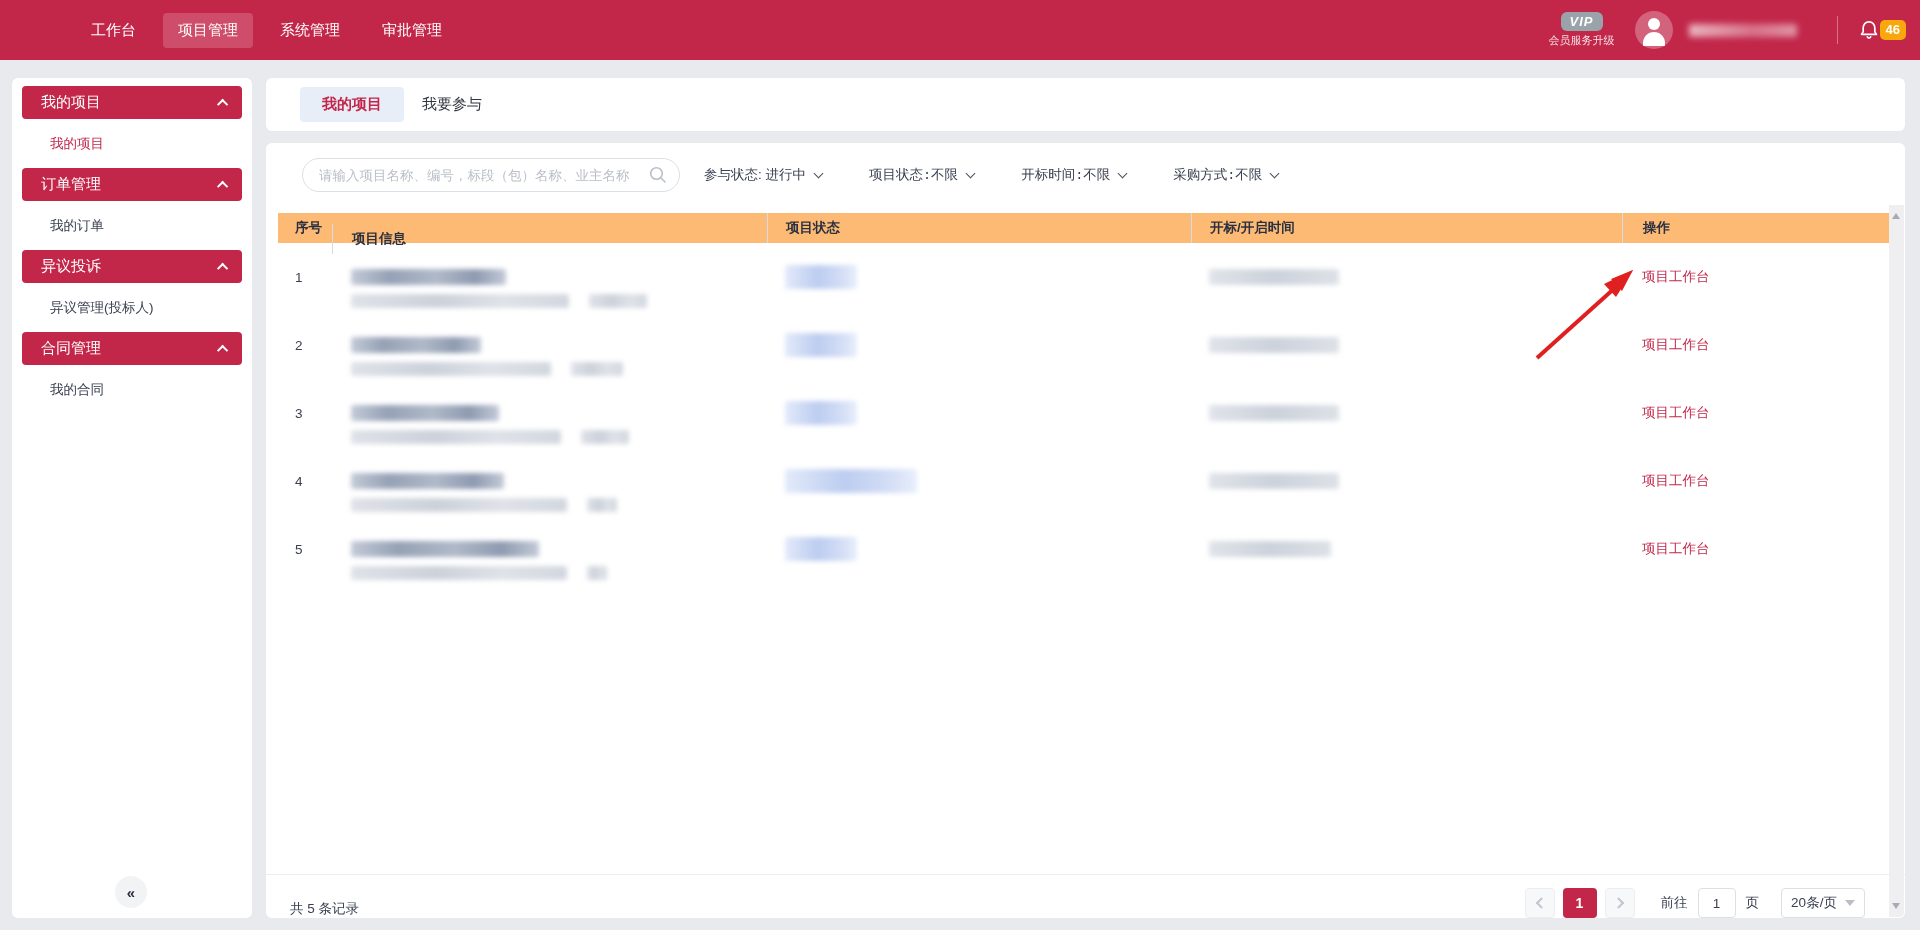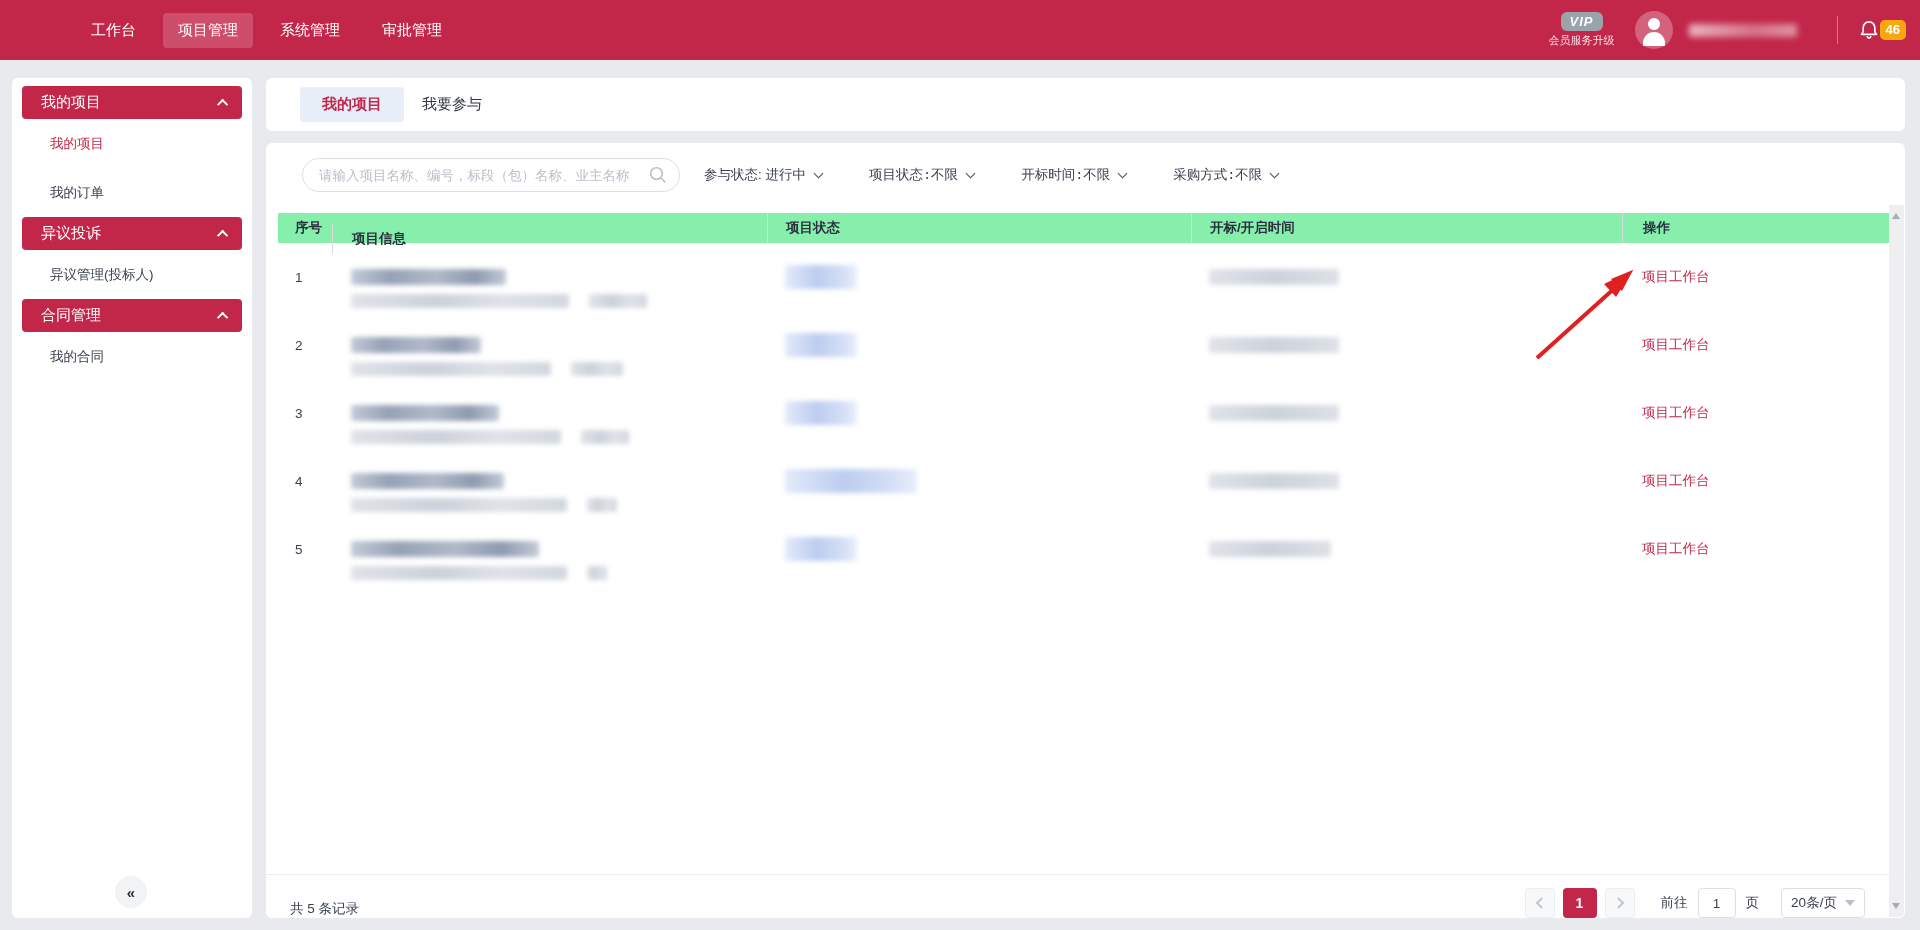--- a/index.html
+++ b/index.html
@@ -103,21 +103,21 @@
   .filter-item { display:flex; align-items:center; font-size:13.5px; color:#3a4050; cursor:pointer; white-space:nowrap; }
   .filter-item:nth-of-type(2) { margin-left:24px; }
   .filter-item + .filter-item { margin-left:47px;font-family:Liberation Mono, monospace; }
   .caret-down {
     display:inline-block; width:7px; height:7px; margin-left:9px; margin-top:-3px;
     border-right:1.5px solid #4a5160; border-bottom:1.5px solid #4a5160;
     transform:rotate(45deg);
   }
   
   .table-header {
-    margin-top:21px; height:30px; background:#86efac; display:flex; align-items:center;
+    margin-top:21px; height:30px; background:#fdba74; display:flex; align-items:center;
     font-size:13.5px; font-weight:bold; color:#2b3040; width:1624px;
   }
   .c1 { flex:0 0 54px;  padding-left:17px; }
   .c2 { flex:0 0 435px; padding-left:19px;margin-top:22px; }
   .c3 { flex:0 0 424px; padding-left:18px; }
   .c4 { flex:0 0 431px; padding-left:18px; }
   .c5 { flex:1 1 auto;  padding-left:20px; }
   .table-header .c2, .table-header .c3, .table-header .c4, .table-header .c5 {
     border-left:1px solid #d8dce2; height:30px; display:flex; align-items:center;
   }
@@ -205,20 +205,24 @@
   </div>
 </div>
 
 <div class="sidebar">
   <div class="side-group-header">
     <span>我的项目</span>
     <span class="chevron-up"></span>
   </div>
   <div class="side-item active">我的项目</div>
 
+  <div class="side-group-header">
+    <span>订单管理</span>
+    <span class="chevron-up"></span>
+  </div>
   <div class="side-item">我的订单</div>
 
   <div class="side-group-header">
     <span>异议投诉</span>
     <span class="chevron-up"></span>
   </div>
   <div class="side-item">异议管理(投标人)</div>
 
   <div class="side-group-header">
     <span>合同管理</span>

